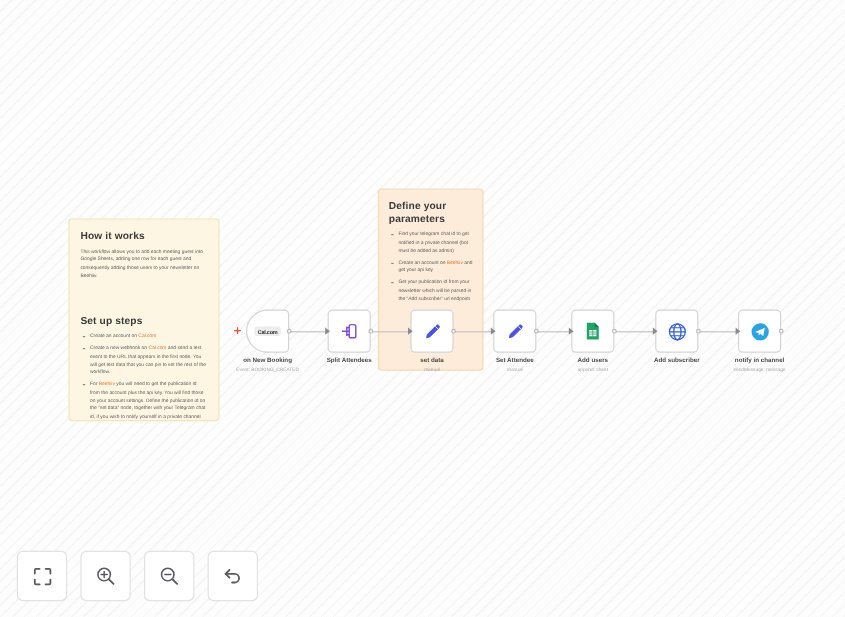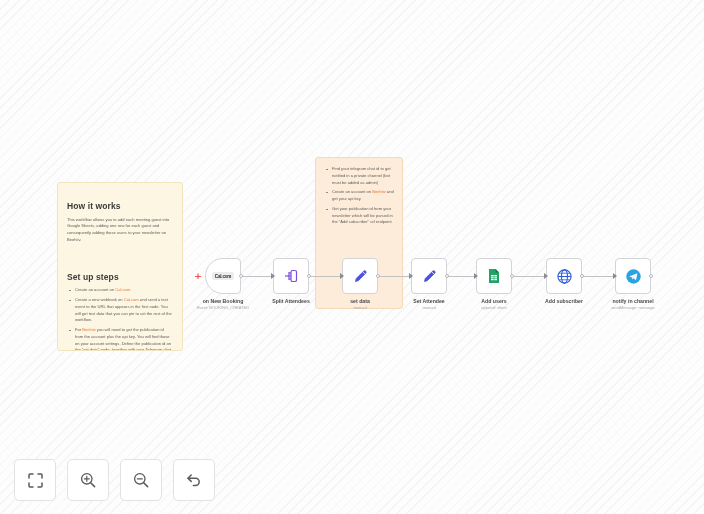--- a/index.html
+++ b/index.html
@@ -42,21 +42,21 @@
   .sticky-orange {
     background: #fdecd9;
     border: 1px solid #f6d9b8;
   }
 
   #note-howitworks {
     left: 57px;
     top: 182px;
     width: 126px;
     height: 169px;
-    padding: 18px 9px;
+    padding: 8px 9px;
   }
   #note-params {
     left: 315px;
     top: 157px;
     width: 88px;
     height: 152px;
     padding: 8px 8px;
   }
 
   .sticky h2 {
@@ -252,20 +252,21 @@
     </ul>
     <div class="sign">
       <span>Enjoy building!</span>
       
       
       
     </div>
   </div>
 
   <div class="sticky sticky-orange" id="note-params">
+    <h2>Define your parameters</h2>
     <ul>
       <li><span>Find your telegram chat id to get notified in a private channel (bot must be added as admin)</span></li>
       <li><span>Create an account on </span><a class="lnk" href="#">Beehiiv</a><span> and get your api key</span></li>
       <li><span>Get your publication id from your newsletter which will be parsed in the "Add subscriber" url endpoint</span></li>
     </ul>
   </div>
 
   <div class="conn" style="left:241px; width:32px;"></div>
   <div class="conn" style="left:309px; width:33px;"></div>
   <div class="conn" style="left:378px; width:33px;"></div>

